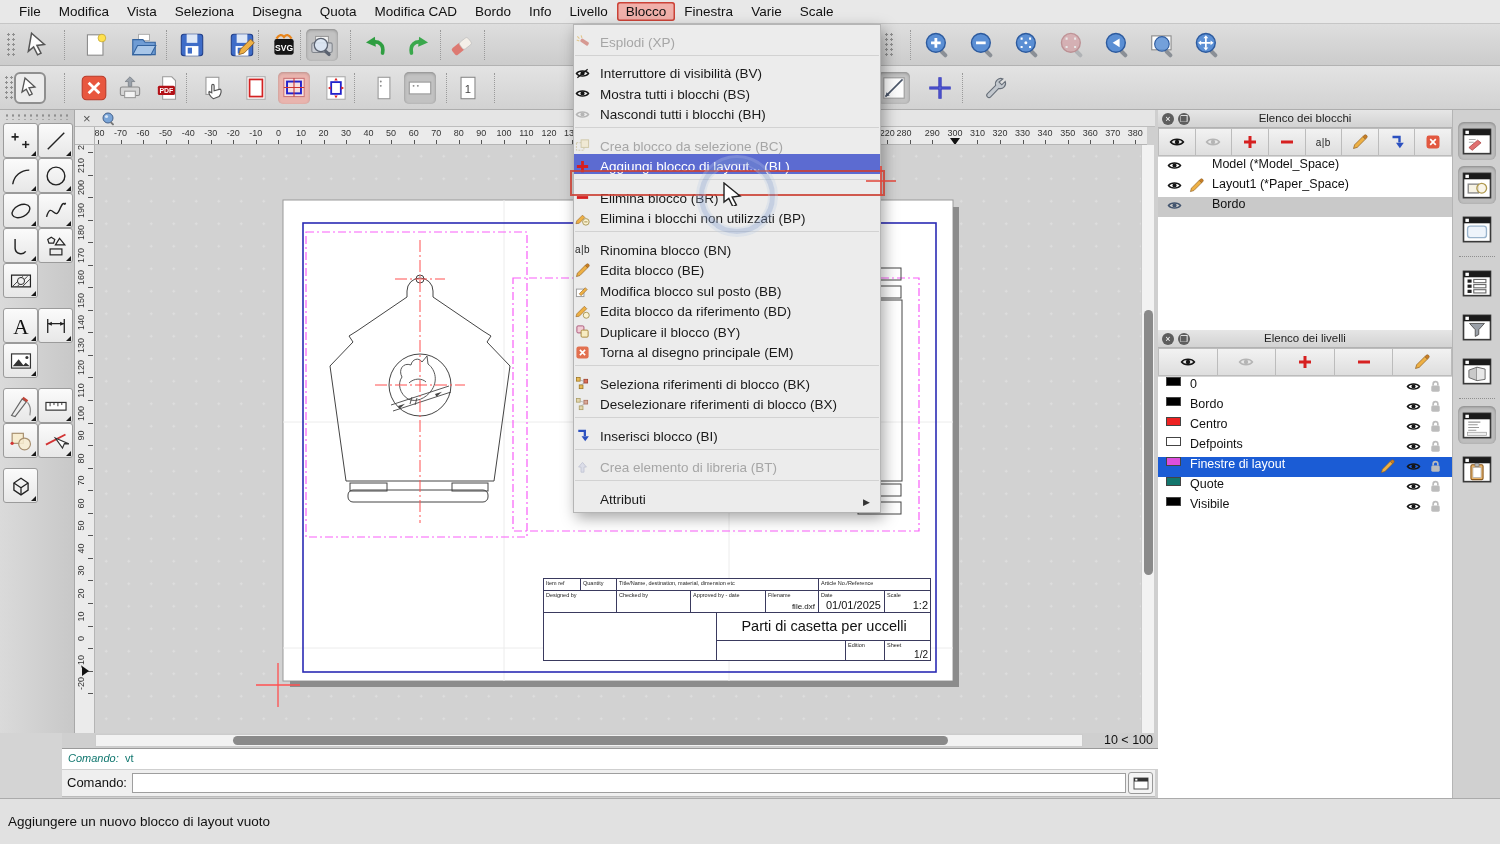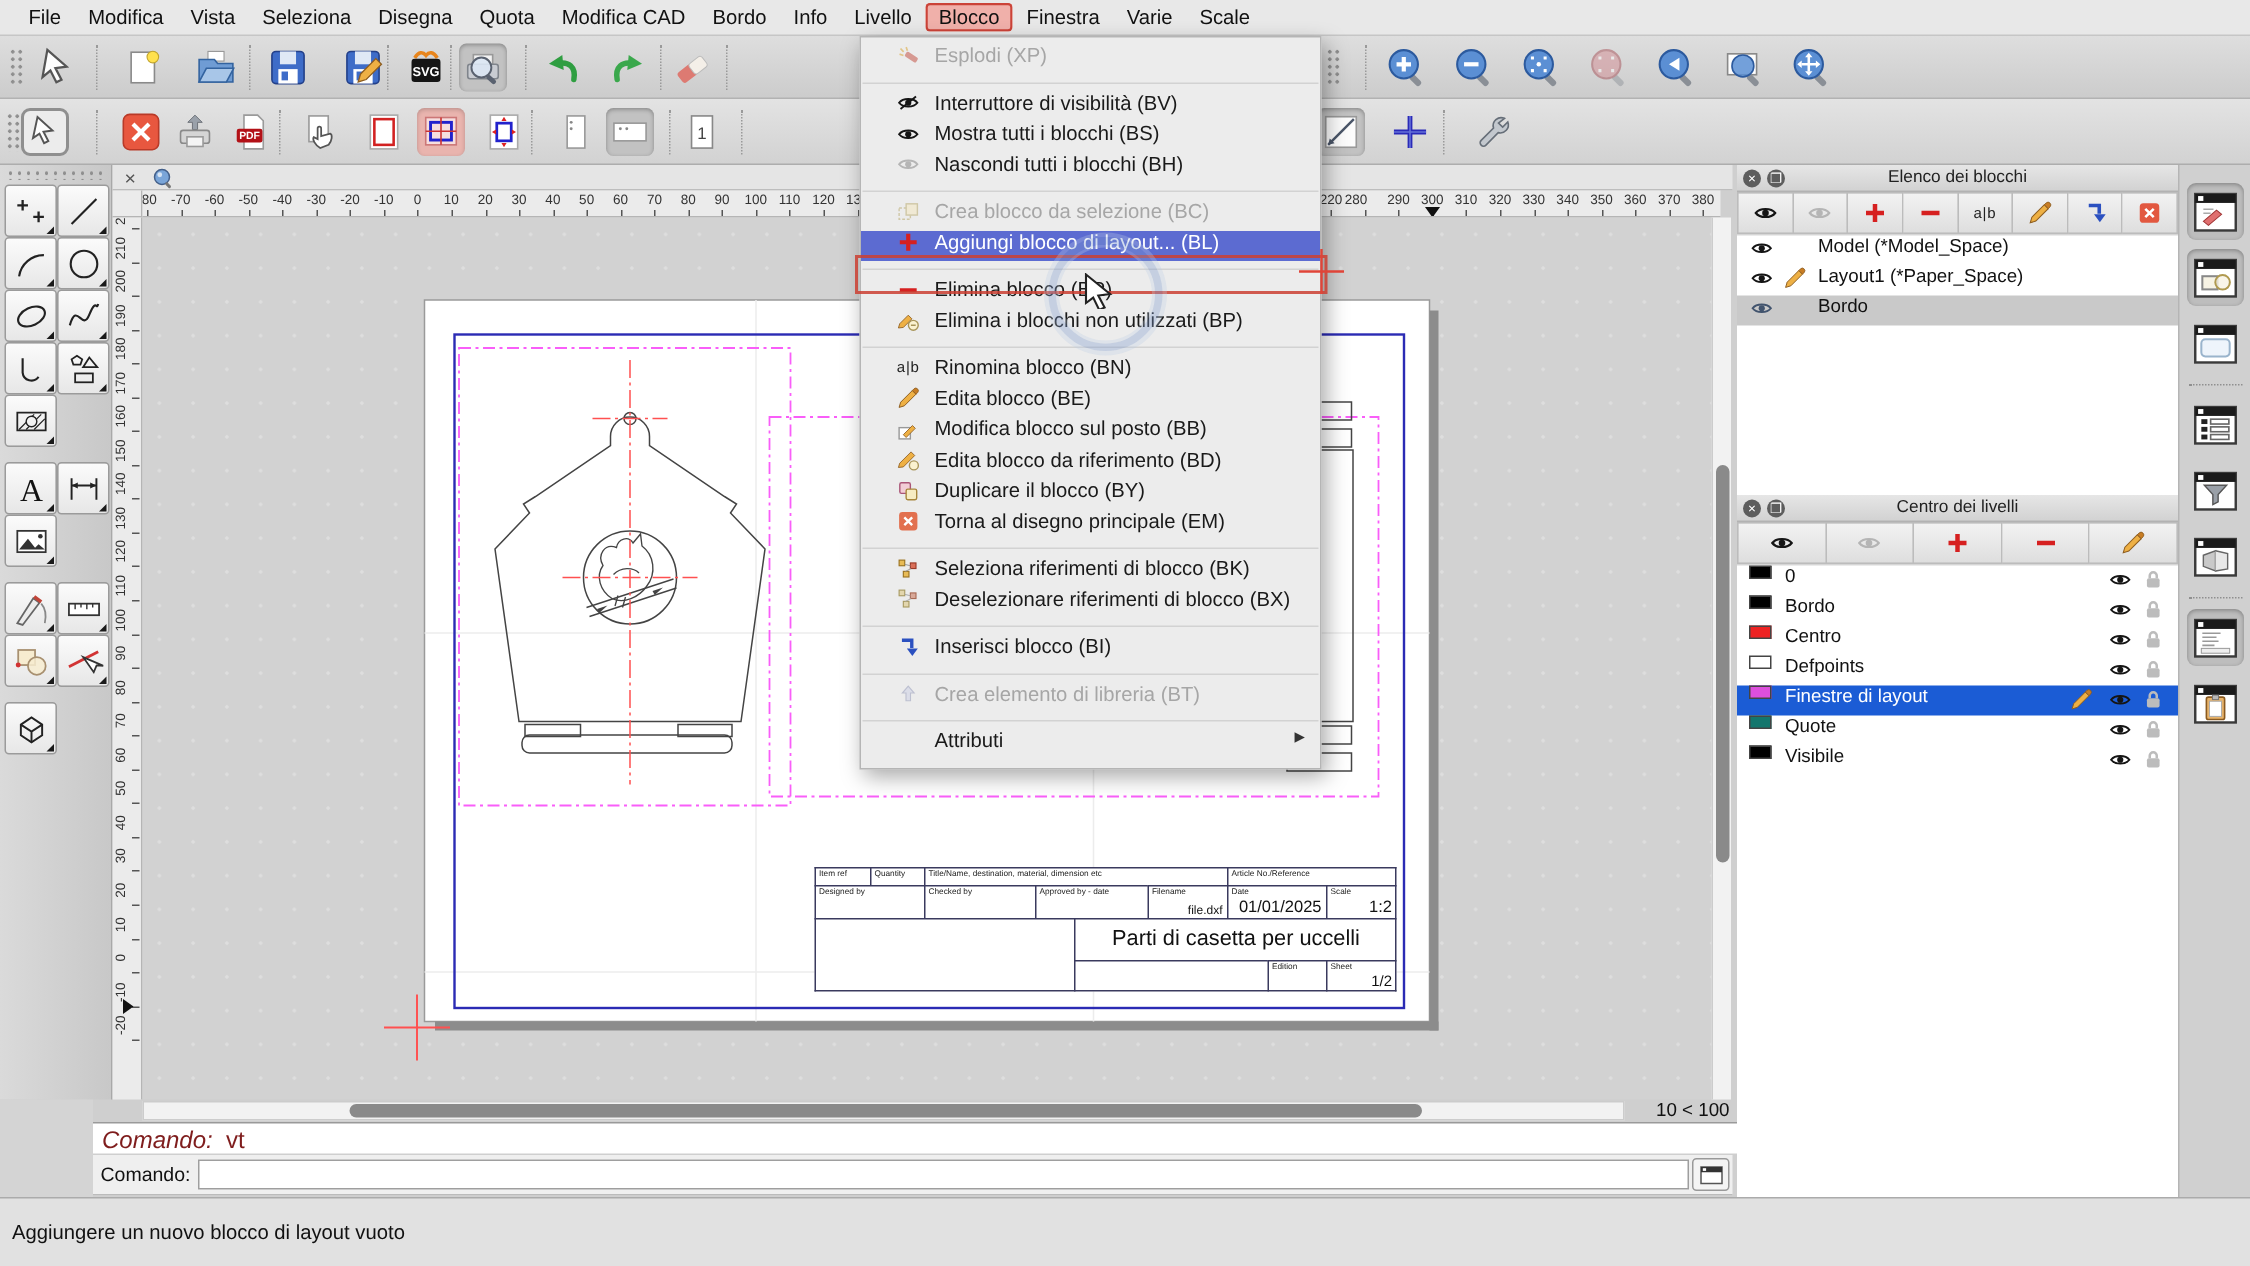--- a/index.html
+++ b/index.html
@@ -37,21 +37,21 @@
 #hmark{position:absolute;top:11px;border-left:5px solid transparent;border-right:5px solid transparent;border-top:7px solid #111}
 #vmark{position:absolute;left:7px;border-top:5px solid transparent;border-bottom:5px solid transparent;border-left:7px solid #111}
 #canvas{position:absolute;left:95px;top:145px;width:1052px;height:588px;background:#d2d2d2;background-image:radial-gradient(circle,#dedede 1px,transparent 1.2px);background-size:22.5px 22.5px;overflow:hidden}
 
 #hscroll{position:absolute;left:95px;top:734px;width:988px;height:13px;background:#f2f2f2;border:1px solid #cccccc}
 #hscroll .handle{position:absolute;left:137px;top:1px;width:715px;height:9px;background:#8a8a8a;border-radius:5px}
 #vscroll{position:absolute;left:1141px;top:145px;width:13px;height:588px;background:#f2f2f2;border-left:1px solid #cccccc}
 #vscroll .handle{position:absolute;left:2px;top:165px;width:9px;height:265px;background:#8a8a8a;border-radius:5px}
 #zoomind{position:absolute;left:1085px;top:733px;width:68px;height:15px;font-size:12.5px;text-align:right}
 
-#cmd-hist{position:absolute;left:62px;top:748px;width:1279px;height:22px;background:#fff;border-top:1px solid #9a9a9a;border-bottom:1px solid #cfcfcf;font-size:16px;padding:3px 0 0 6px;color:#7f1d1d}
+#cmd-hist{position:absolute;left:62px;top:748px;width:1279px;height:22px;background:#fff;border-top:1px solid #9a9a9a;border-bottom:1px solid #cfcfcf;font-size:11px;padding:3px 0 0 6px;color:#0f766e}
 #cmd-hist .lbl{font-style:italic}
 #cmd-hist .sb{position:absolute;right:3px;top:2px;width:7px;height:17px;background:#8f8f8f;border-radius:4px}
 #cmd-row{position:absolute;left:62px;top:770px;width:1093px;height:27px;background:#efefef;border-bottom:1px solid #bbb;font-size:13px}
 #cmd-row .lbl{position:absolute;left:5px;top:5px}
 #cmd-row input{position:absolute;left:70px;top:3px;width:994px;height:20px;border:1px solid #9e9e9e;background:#fff;font-size:13px;font-family:"Liberation Sans",sans-serif;padding:0 4px}
 #cmd-row .winbtn{position:absolute;left:1066px;top:2px;width:25px;height:22px;border:1px solid #999;background:#f4f4f4;border-radius:3px;display:flex;align-items:center;justify-content:center}
 #statusbar{position:absolute;left:0;top:798px;width:1500px;height:46px;background:#e1e1e1;border-top:1px solid #ababab}
 #statusbar .txt{position:absolute;left:8px;top:15px;font-size:13.5px}
 #below-palette{position:absolute;left:0;top:733px;width:62px;height:65px;background:#d4d4d4}
 
@@ -75,21 +75,21 @@
 .rIc{position:absolute;width:16px;height:16px;top:2px}
 .rIc svg{width:15px;height:15px}
 
 #rtb{position:absolute;left:1452px;top:110px;width:48px;height:688px;background:#d0d0d0;border-left:1px solid #b5b5b5}
 .rbtn{position:absolute;left:5px;width:38px;height:38px;display:flex;align-items:center;justify-content:center;border-radius:6px}
 .rbtn svg{width:30px;height:27px}
 .rbtn.pressed{background:#bdbdbd;box-shadow:inset 0 1px 3px rgba(0,0,0,.3)}
 .rsep{position:absolute;left:6px;width:36px;border-top:1px dotted #8f8f8f}
 
 #menu{position:absolute;left:573px;top:24px;width:308px;background:#ececec;border:1px solid #b5b5b5;box-shadow:3px 5px 14px rgba(0,0,0,.35);padding:4px 0 5px;z-index:30}
-.mi{height:20.5px;display:flex;align-items:flex-start;padding:0 10px 0 23px;font-size:13.5px;color:#1a1a1a}
+.mi{height:20.5px;display:flex;align-items:flex-end;padding:0 10px 0 0;font-size:13.5px;color:#1a1a1a}
 .mi .mi-ic{width:17px;height:16px;margin-right:9px;display:flex;align-items:center;justify-content:center;flex:none}
 .mi .mi-ic svg{width:15px;height:15px}
 .mi.dis{color:#a6a6a6}
 .mi.dis .mi-ic{opacity:.5}
 .mi.hl{background:#5c6bd1;color:#fff}
 .mi-sub{margin-left:auto;font-size:9px;color:#333}
 .msep{height:1px;background:#d2d2d2;margin:5px 1px}
 
 #titleblock{position:absolute;left:543px;top:578px;width:388px;height:83px;border-right:1px solid #3a3a5e;border-bottom:1px solid #3a3a5e;background:#fff;z-index:5}
 .tb-cell{position:absolute;border-left:1px solid #3a3a5e;border-top:1px solid #3a3a5e;overflow:hidden}
@@ -842,21 +842,21 @@
           <span class="ic" style="margin-left:6px"></span>
           <span style="margin-left:8px">Bordo</span>
         </div>
       </div>
   </div>
 
   <div id="layers-panel">
     <div class="panel-title">
       <span class="winc" style="left:4px">×</span>
       <span class="winc" style="left:20px">❐</span>
-      <span>Centro dei livelli</span>
+      <span>Elenco dei livelli</span>
     </div>
     <div class="ptb" style="top:18px" id="layers-tools">
         <div class="pbt">
           <svg viewBox="0 0 16 16">
             <path d="M1.5 8C4.2 4.4 11.8 4.4 14.5 8C11.8 11.6 4.2 11.6 1.5 8Z" fill="none" stroke="#151515" stroke-width="1.4"></path>
             <circle cx="8" cy="8" r="2.2" fill="#151515"></circle>
           </svg>
         </div>
         <div class="pbt">
           <svg viewBox="0 0 16 16">

